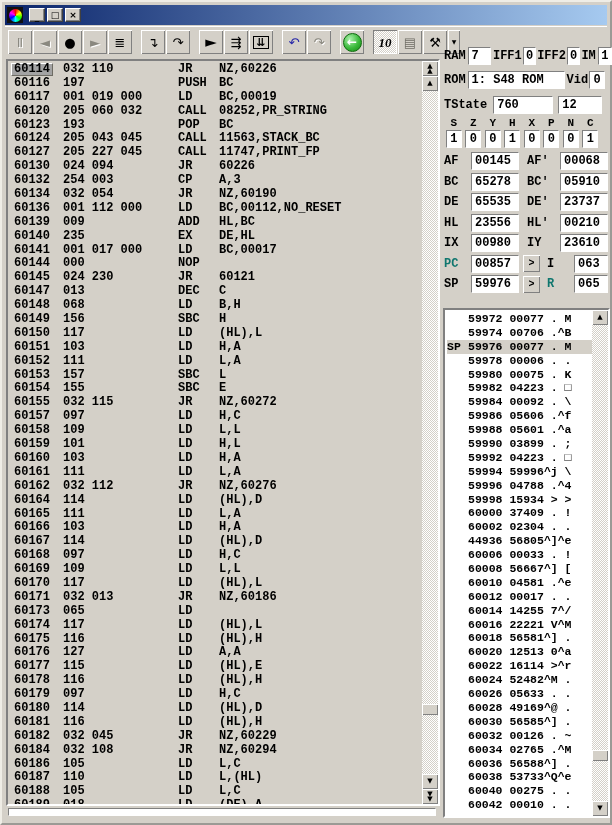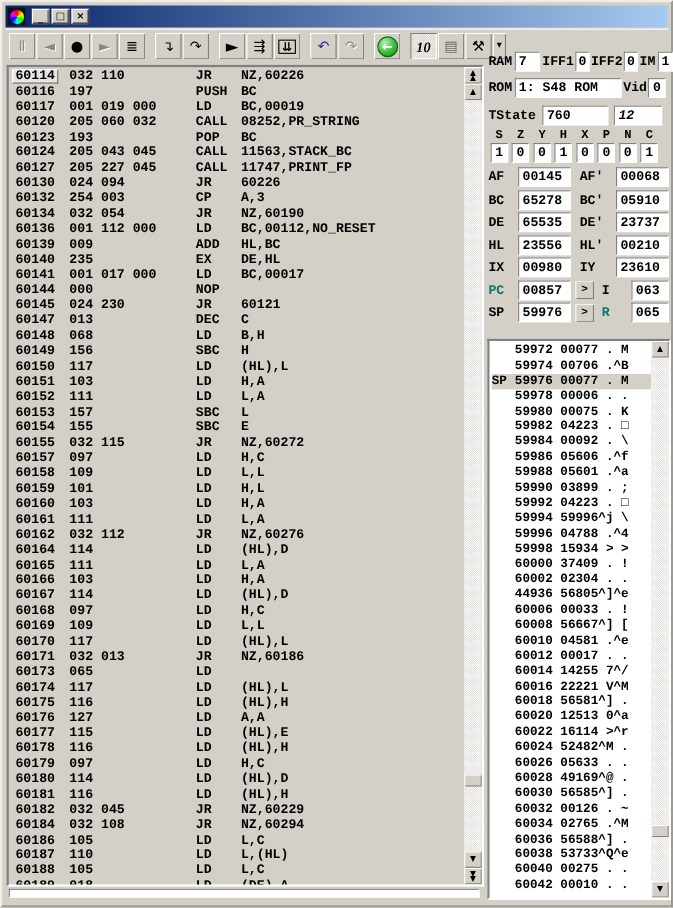--- a/index.html
+++ b/index.html
@@ -47,21 +47,21 @@
   .tb-sep { width:8px; height:24px; flex:0 0 auto; }
 
   
   .disasm-panel { position:absolute; left:4px; top:57px; width:434px; height:747px;
     border:2px solid; border-color:#808080 #fff #fff #808080; background:#d4d0c8; overflow:hidden; }
   .disasm-list { position:absolute; left:0; top:0; right:16px; bottom:0; overflow:hidden; padding:2px 0 0 6px; }
   .drow { display:flex; height:13.9px; line-height:13.9px; white-space:pre;
     font-family:"Liberation Mono", monospace; font-weight:bold; font-size:12px; color:#000; }
   .daddr { width:49px; flex:0 0 auto; }
   .daddr .abox { display:inline-block; }
-  .drow.current .abox { background:#e5e5e5; border:1px solid; border-color:#fff #6e6c64 #6e6c64 #fff;
+  .drow.current .abox { background:#a3a3a3; border:1px solid; border-color:#fff #6e6c64 #6e6c64 #fff;
     padding:0 2px; margin-left:-3px; line-height:11px; }
   .dbytes { width:115px; flex:0 0 auto; }
   .dmn { width:41px; flex:0 0 auto; }
   .dops { flex:1 1 auto; }
 
   .hstrip { position:absolute; left:6px; top:806px; width:428px; height:8px;
     background:#fff; border:1px solid; border-color:#808080 #fff #fff #808080; }
 
   
   .checker { background-color:#fff;
@@ -273,21 +273,21 @@
     </div>
     <div class="regline rl2">
       <span class="rlabel">ROM</span>
       <span class="rfield" style="width:97px; margin:0 2px;">1: S48 ROM</span>
       <span class="rlabel">Vid</span>
       <span class="rfield cfield" style="width:16px; margin-left:1px;">0</span>
     </div>
     <div class="regline rl3">
       <span class="rlabel">TState</span>
       <span class="rfield" style="width:60px; margin-left:6px;">760</span>
-      <span class="rfield" style="width:44px; margin-left:5px;font-style:italic;">12</span>
+      <span class="rfield" style="width:44px; margin-left:5px;">12</span>
     </div>
     <div class="flags-letters">
         <span>S</span>
         <span>Z</span>
         <span>Y</span>
         <span>H</span>
         <span>X</span>
         <span>P</span>
         <span>N</span>
         <span>C</span>

